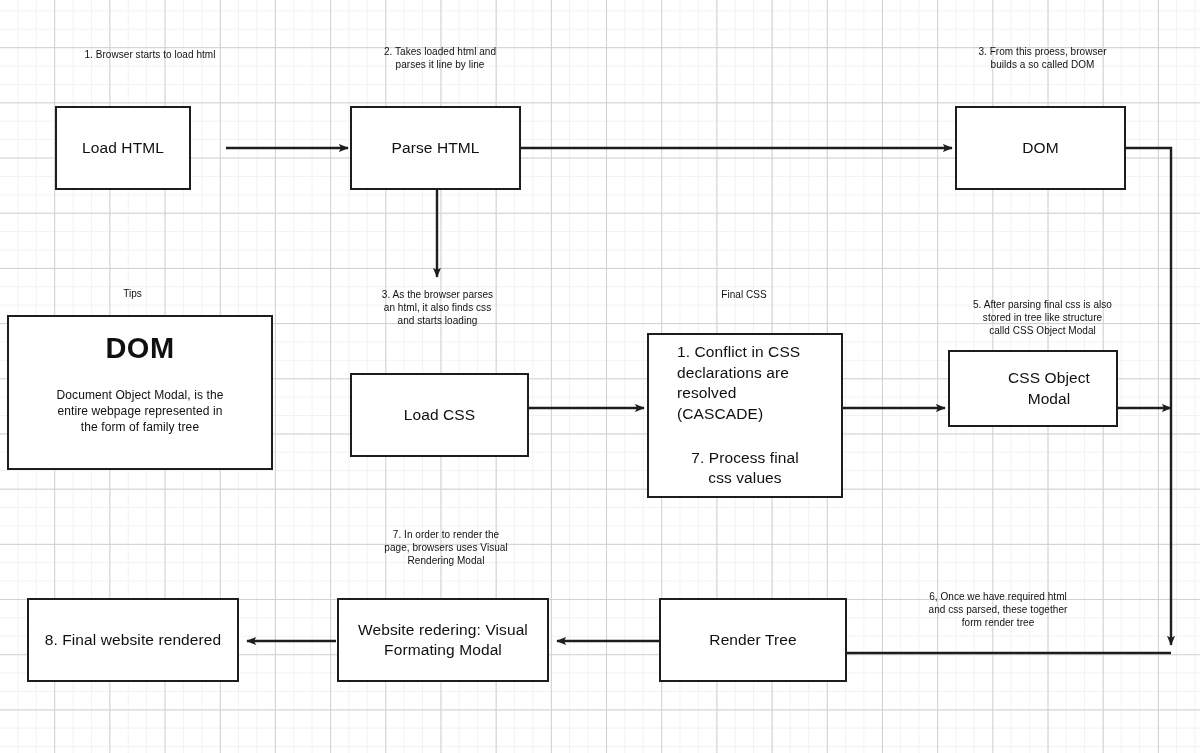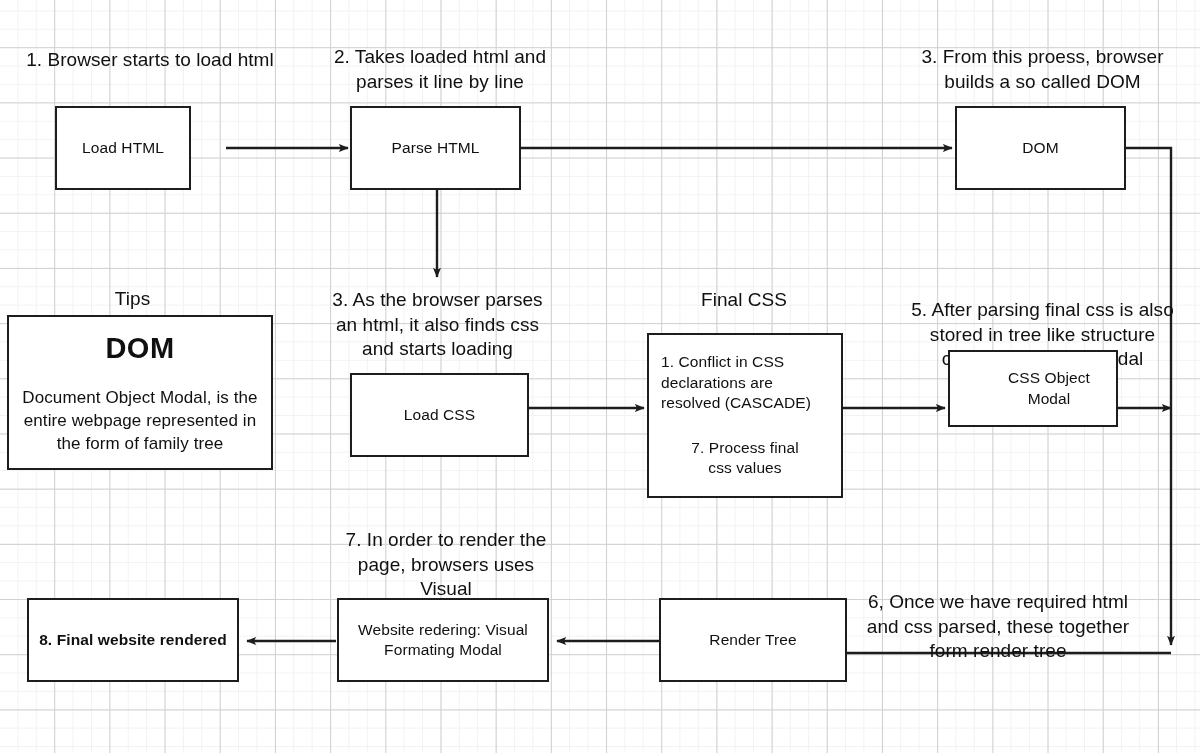--- a/index.html
+++ b/index.html
@@ -48,21 +48,21 @@
     justify-content: center;
     text-align: center;
     font-size: 15.5px;
     line-height: 1.32;
     color: #101010;
     letter-spacing: 0.1px;
   }
   .note {
     position: absolute;
     text-align: center;
-    font-size: 19px;
+    font-size: 10px;
     line-height: 1.30;
     color: #101010;
     letter-spacing: 0.05px;
     white-space: pre-line;
   }
   .node-inner {
     padding: 0 10px;
     white-space: pre-line;
   }
   
@@ -71,31 +71,31 @@
     justify-content: flex-start;
     padding-top: 12px;
   }
   #tips-card .tips-title {
     font-size: 29px;
     font-weight: bold;
     letter-spacing: 0.5px;
     margin-bottom: 20px;
   }
   #tips-card .tips-body {
-    font-size: 17px;
+    font-size: 12px;
     line-height: 1.34;
     white-space: pre-line;
     padding: 0 10px;
   }
   
   #parse-css-node {
     flex-direction: column;
     justify-content: center;
     align-items: stretch;
-    padding: 0 12px;
+    padding: 0 28px;
   }
   #parse-css-node .p1 {
     text-align: left;
     white-space: pre-line;
     margin-bottom: 24px;
   }
   #parse-css-node .p2 {
     text-align: center;
     white-space: pre-line;
   }
@@ -198,17 +198,17 @@
 
   <div class="node" style="left:659px; top:598px; width:188px; height:84px;">
     <span class="node-inner">Render Tree</span>
   </div>
 
   <div class="node" style="left:337px; top:598px; width:212px; height:84px;">
     <span class="node-inner">Website redering: Visual
 Formating Modal</span>
   </div>
 
-  <div class="node" style="left:27px; top:598px; width:212px; height:84px;font-weight:bold;">
+  <div class="node" style="left:27px; top:598px; width:212px; height:84px;">
     <span class="node-inner">8. Final website rendered</span>
   </div>
 
 </div>
 
 </body></html>

